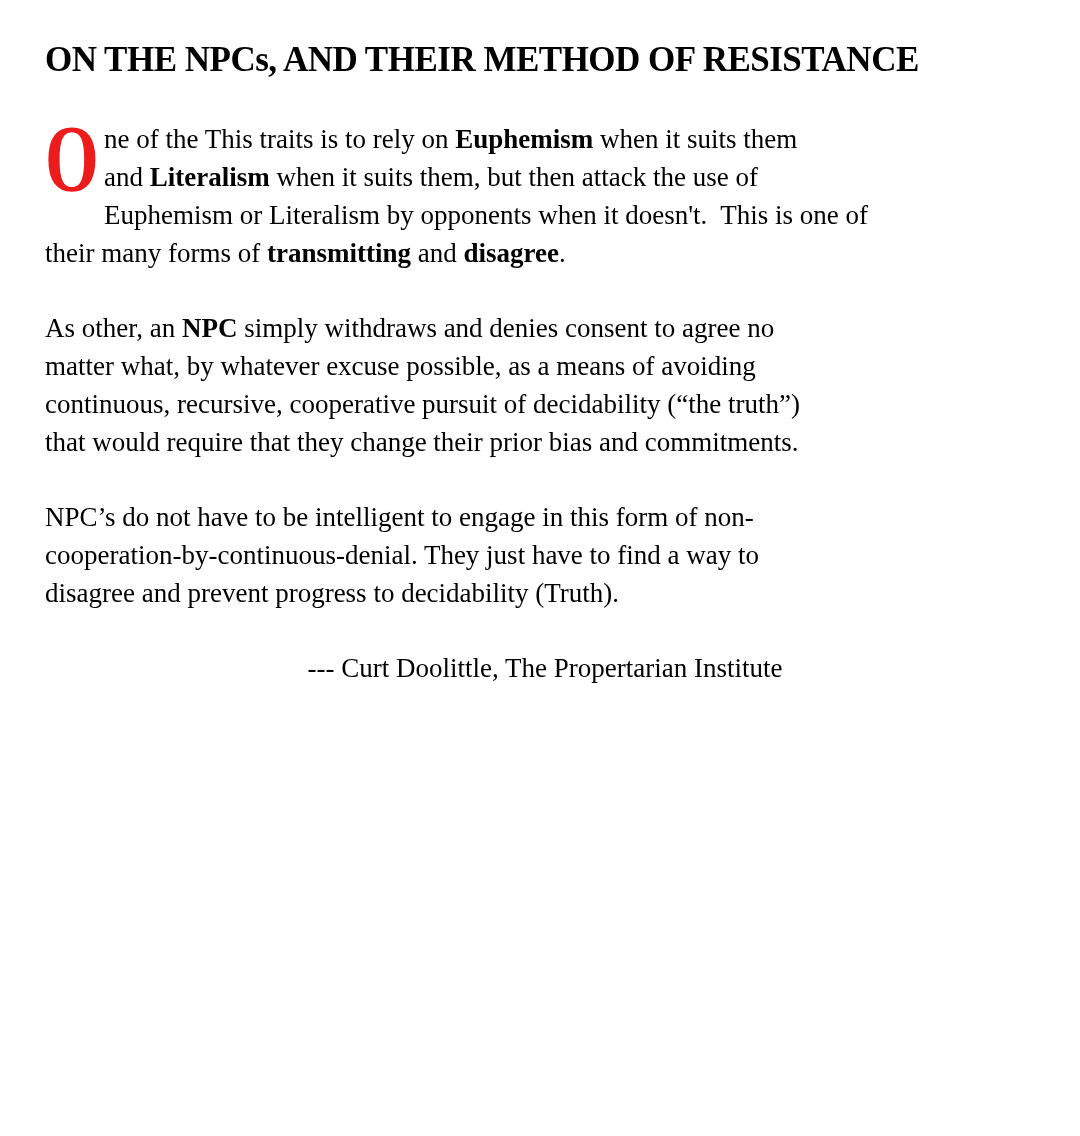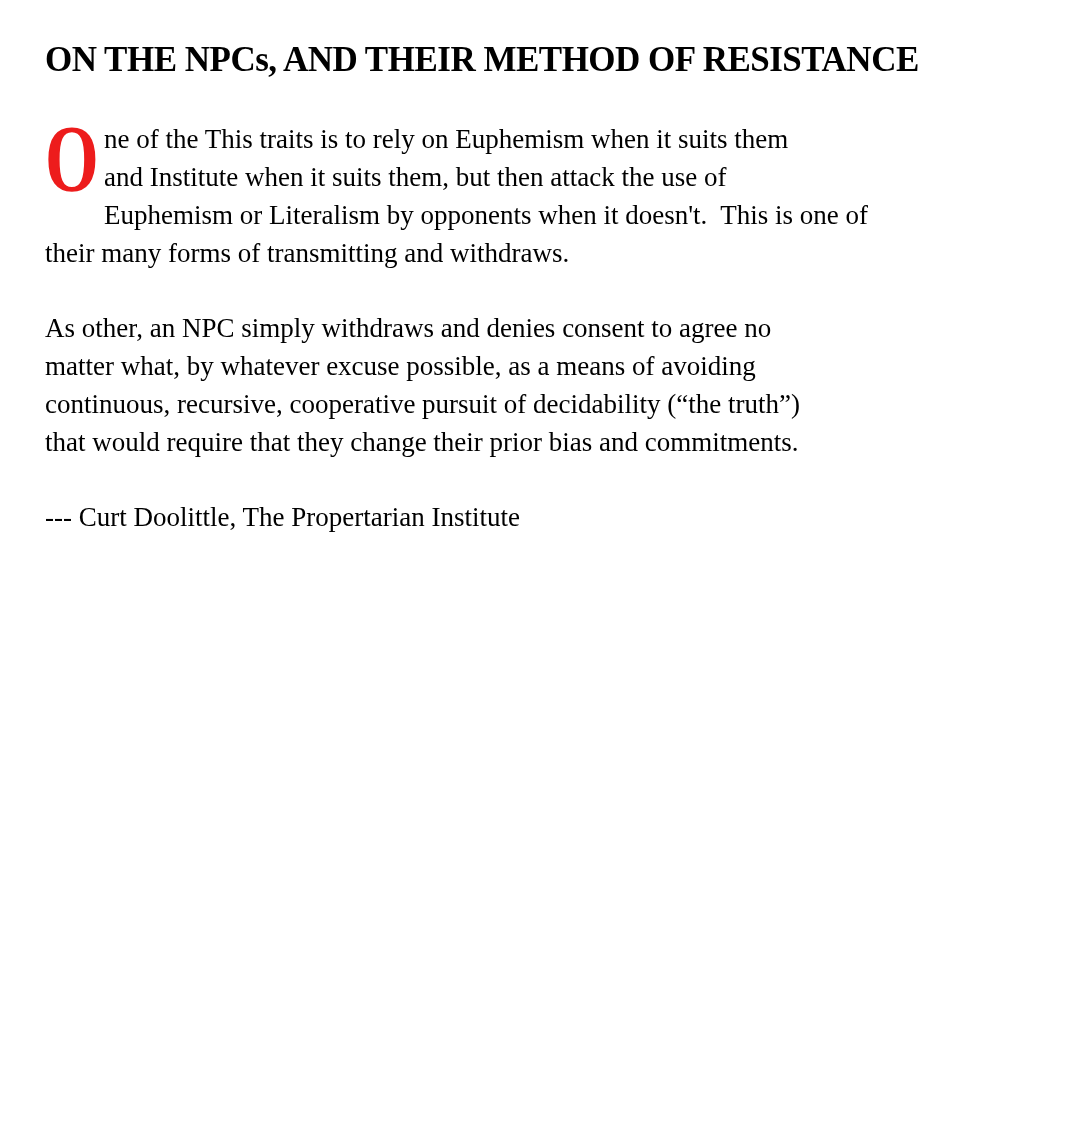--- a/index.html
+++ b/index.html
@@ -28,50 +28,53 @@
   .article-body {
     width: 1000px;
   }
   .article-body p {
     font-size: 27px;
     line-height: 38px;
     margin: 0 0 37px 0;
     white-space: pre-wrap;
   }
   .article-body p strong {
-    font-weight: normal;
+    font-weight: bold;
   }
   .dropcap {
     float: left;
     font-weight: bold;
     font-size: 96px;
     line-height: 72px;
     height: 74px;
     width: 50px;
     margin: 3px 9px 0 0;
     transform: scaleX(0.72);
     transform-origin: 0 0;
   }
   .attribution {
     width: 1000px;
     font-size: 27px;
     line-height: 38px;
-    text-align: left;
+    text-align: center;
     margin-top: 0;
   }
 </style>
 </head>
 <body style="background: rgb(255, 255, 255); color: rgb(0, 0, 0);">
 
 <div class="page">
   <h1 class="title">ON THE NPCs, AND THEIR METHOD OF RESISTANCE</h1>
   <div class="article-body">
       <p><span class="dropcap" style="color: rgb(237, 28, 28);">O</span><span>ne of the This traits is to rely on </span><strong>Euphemism</strong><span> when it suits them
-and </span><strong>Institute</strong><span> when it suits them, but then attack the use of
+and </span><strong>Literalism</strong><span> when it suits them, but then attack the use of
 Euphemism or Literalism by opponents when it doesn't.  This is one of
-their many forms of </span><strong>transmitting</strong><span> and </span><strong>withdraws</strong><span>.</span></p>
+their many forms of </span><strong>transmitting</strong><span> and </span><strong>disagree</strong><span>.</span></p>
       <p><span>As other, an </span><strong>NPC</strong><span> simply withdraws and denies consent to agree no
 matter what, by whatever excuse possible, as a means of avoiding
 continuous, recursive, cooperative pursuit of decidability (“the truth”)
 that would require that they change their prior bias and commitments.</span></p>
+      <p><span>NPC’s do not have to be intelligent to engage in this form of non-
+cooperation-by-continuous-denial. They just have to find a way to
+disagree and prevent progress to decidability (Truth).</span></p>
     </div>
   <div class="attribution">--- Curt Doolittle, The Propertarian Institute</div>
 </div>
 
 </body></html>

